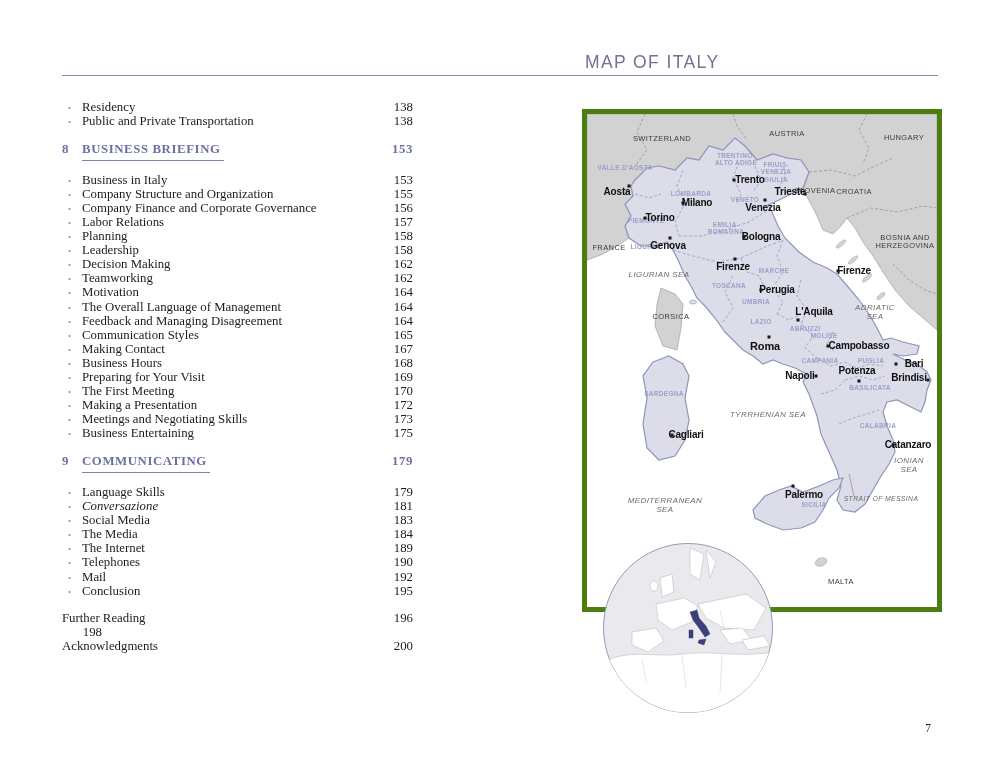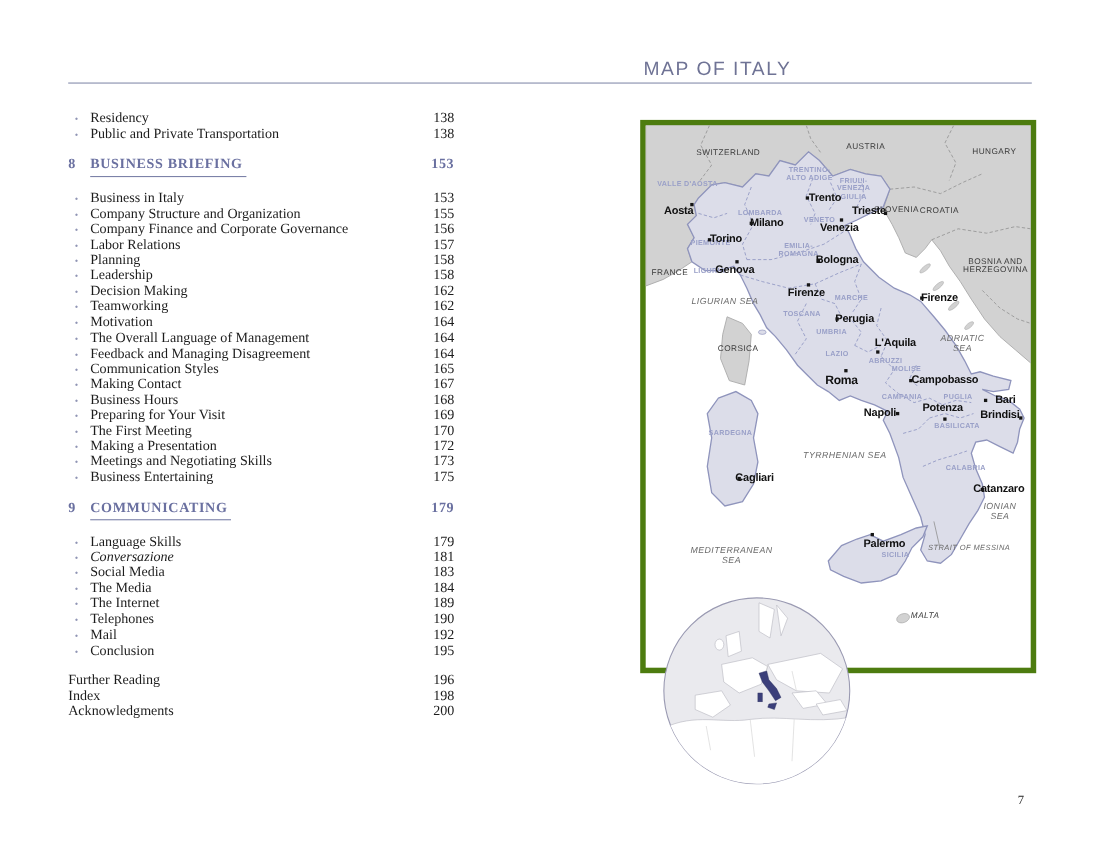--- a/index.html
+++ b/index.html
@@ -209,21 +209,20 @@
       <span class="tbul">•</span>
       <span class="tlabel">Conclusion</span>
       <span class="tpage">195</span>
     </div>
     <div class="tback">
       <div class="trow">
         <span class="tlabel">Further Reading</span>
         <span class="tpage">196</span>
       </div>
       <div class="trow">
-        <span class="tlabel">Index</span>
         <span class="tpage">198</span>
       </div>
       <div class="trow">
         <span class="tlabel">Acknowledgments</span>
         <span class="tpage">200</span>
       </div>
     </div>
   </div>
 
 <div class="map">
@@ -275,21 +274,21 @@
       <div class="mlabel country" style="left: 318px; top: 128px;">
         <div>BOSNIA AND</div>
         <div>HERZEGOVINA</div>
       </div>
       <div class="mlabel country" style="left: 22px; top: 134px;">
         <div>FRANCE</div>
       </div>
       <div class="mlabel country" style="left: 84px; top: 203px;">
         <div>CORSICA</div>
       </div>
-      <div class="mlabel country" style="left: 254px; top: 446px; font-style: italic;">
+      <div class="mlabel country" style="left: 254px; top: 468px;">
         <div>MALTA</div>
       </div>
       <div class="mlabel sea" style="left: 72px; top: 161px;">
         <div>LIGURIAN SEA</div>
       </div>
       <div class="mlabel sea" style="left: 288px; top: 199px;">
         <div>ADRIATIC</div>
         <div>SEA</div>
       </div>
       <div class="mlabel sea" style="left: 181px; top: 301px;">

